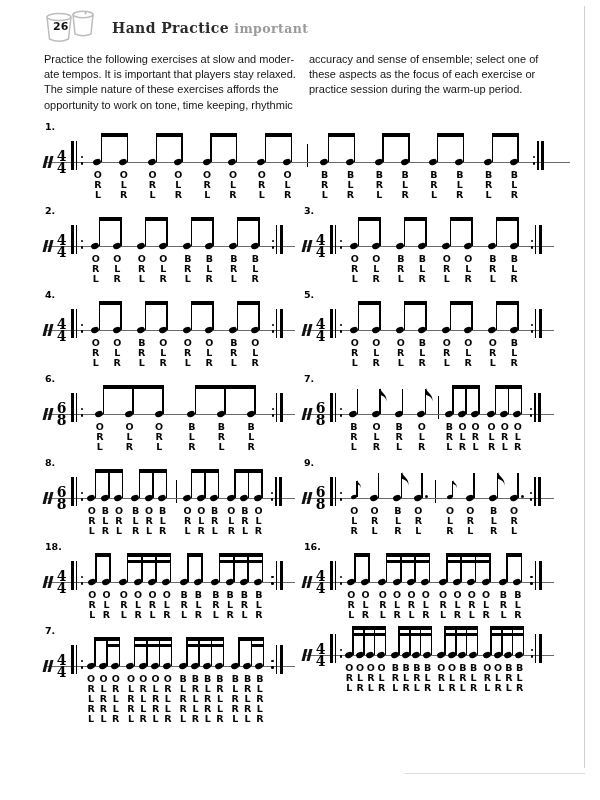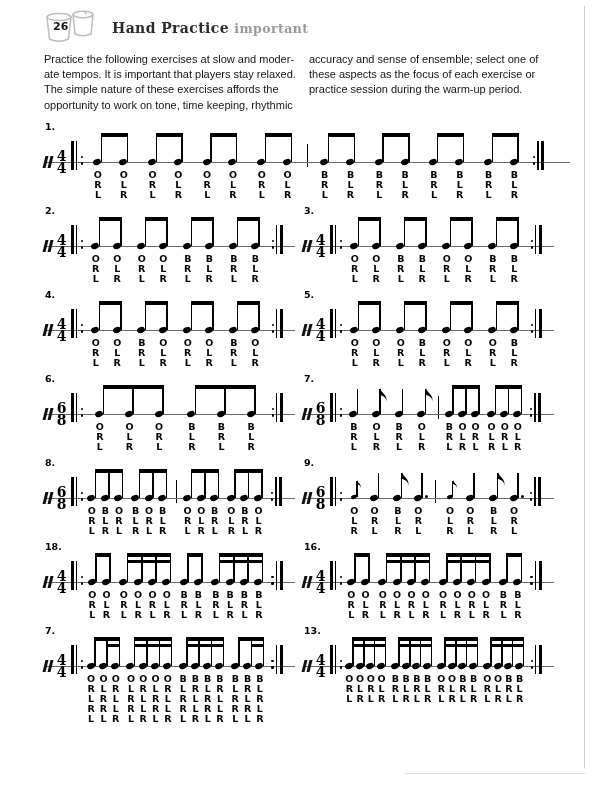--- a/index.html
+++ b/index.html
@@ -1471,21 +1471,20 @@
             </div>
             <div class="erep">
               <div class="rdot d1"></div>
               <div class="rdot d2"></div>
               <div class="rthin"></div>
               <div class="rthick"></div>
             </div>
           </div>
         </div>
         <div class="exercise">
-          <div class="exnum">13.</div>
           <div class="staffrow" style="height: 68px;">
             <div class="staffline"></div>
             <div class="clef">
               <div class="cbar c1"></div>
               <div class="cbar c2"></div>
             </div>
             <div class="tsig">
               <div class="tnum">4</div>
               <div class="tden">4</div>
             </div>

